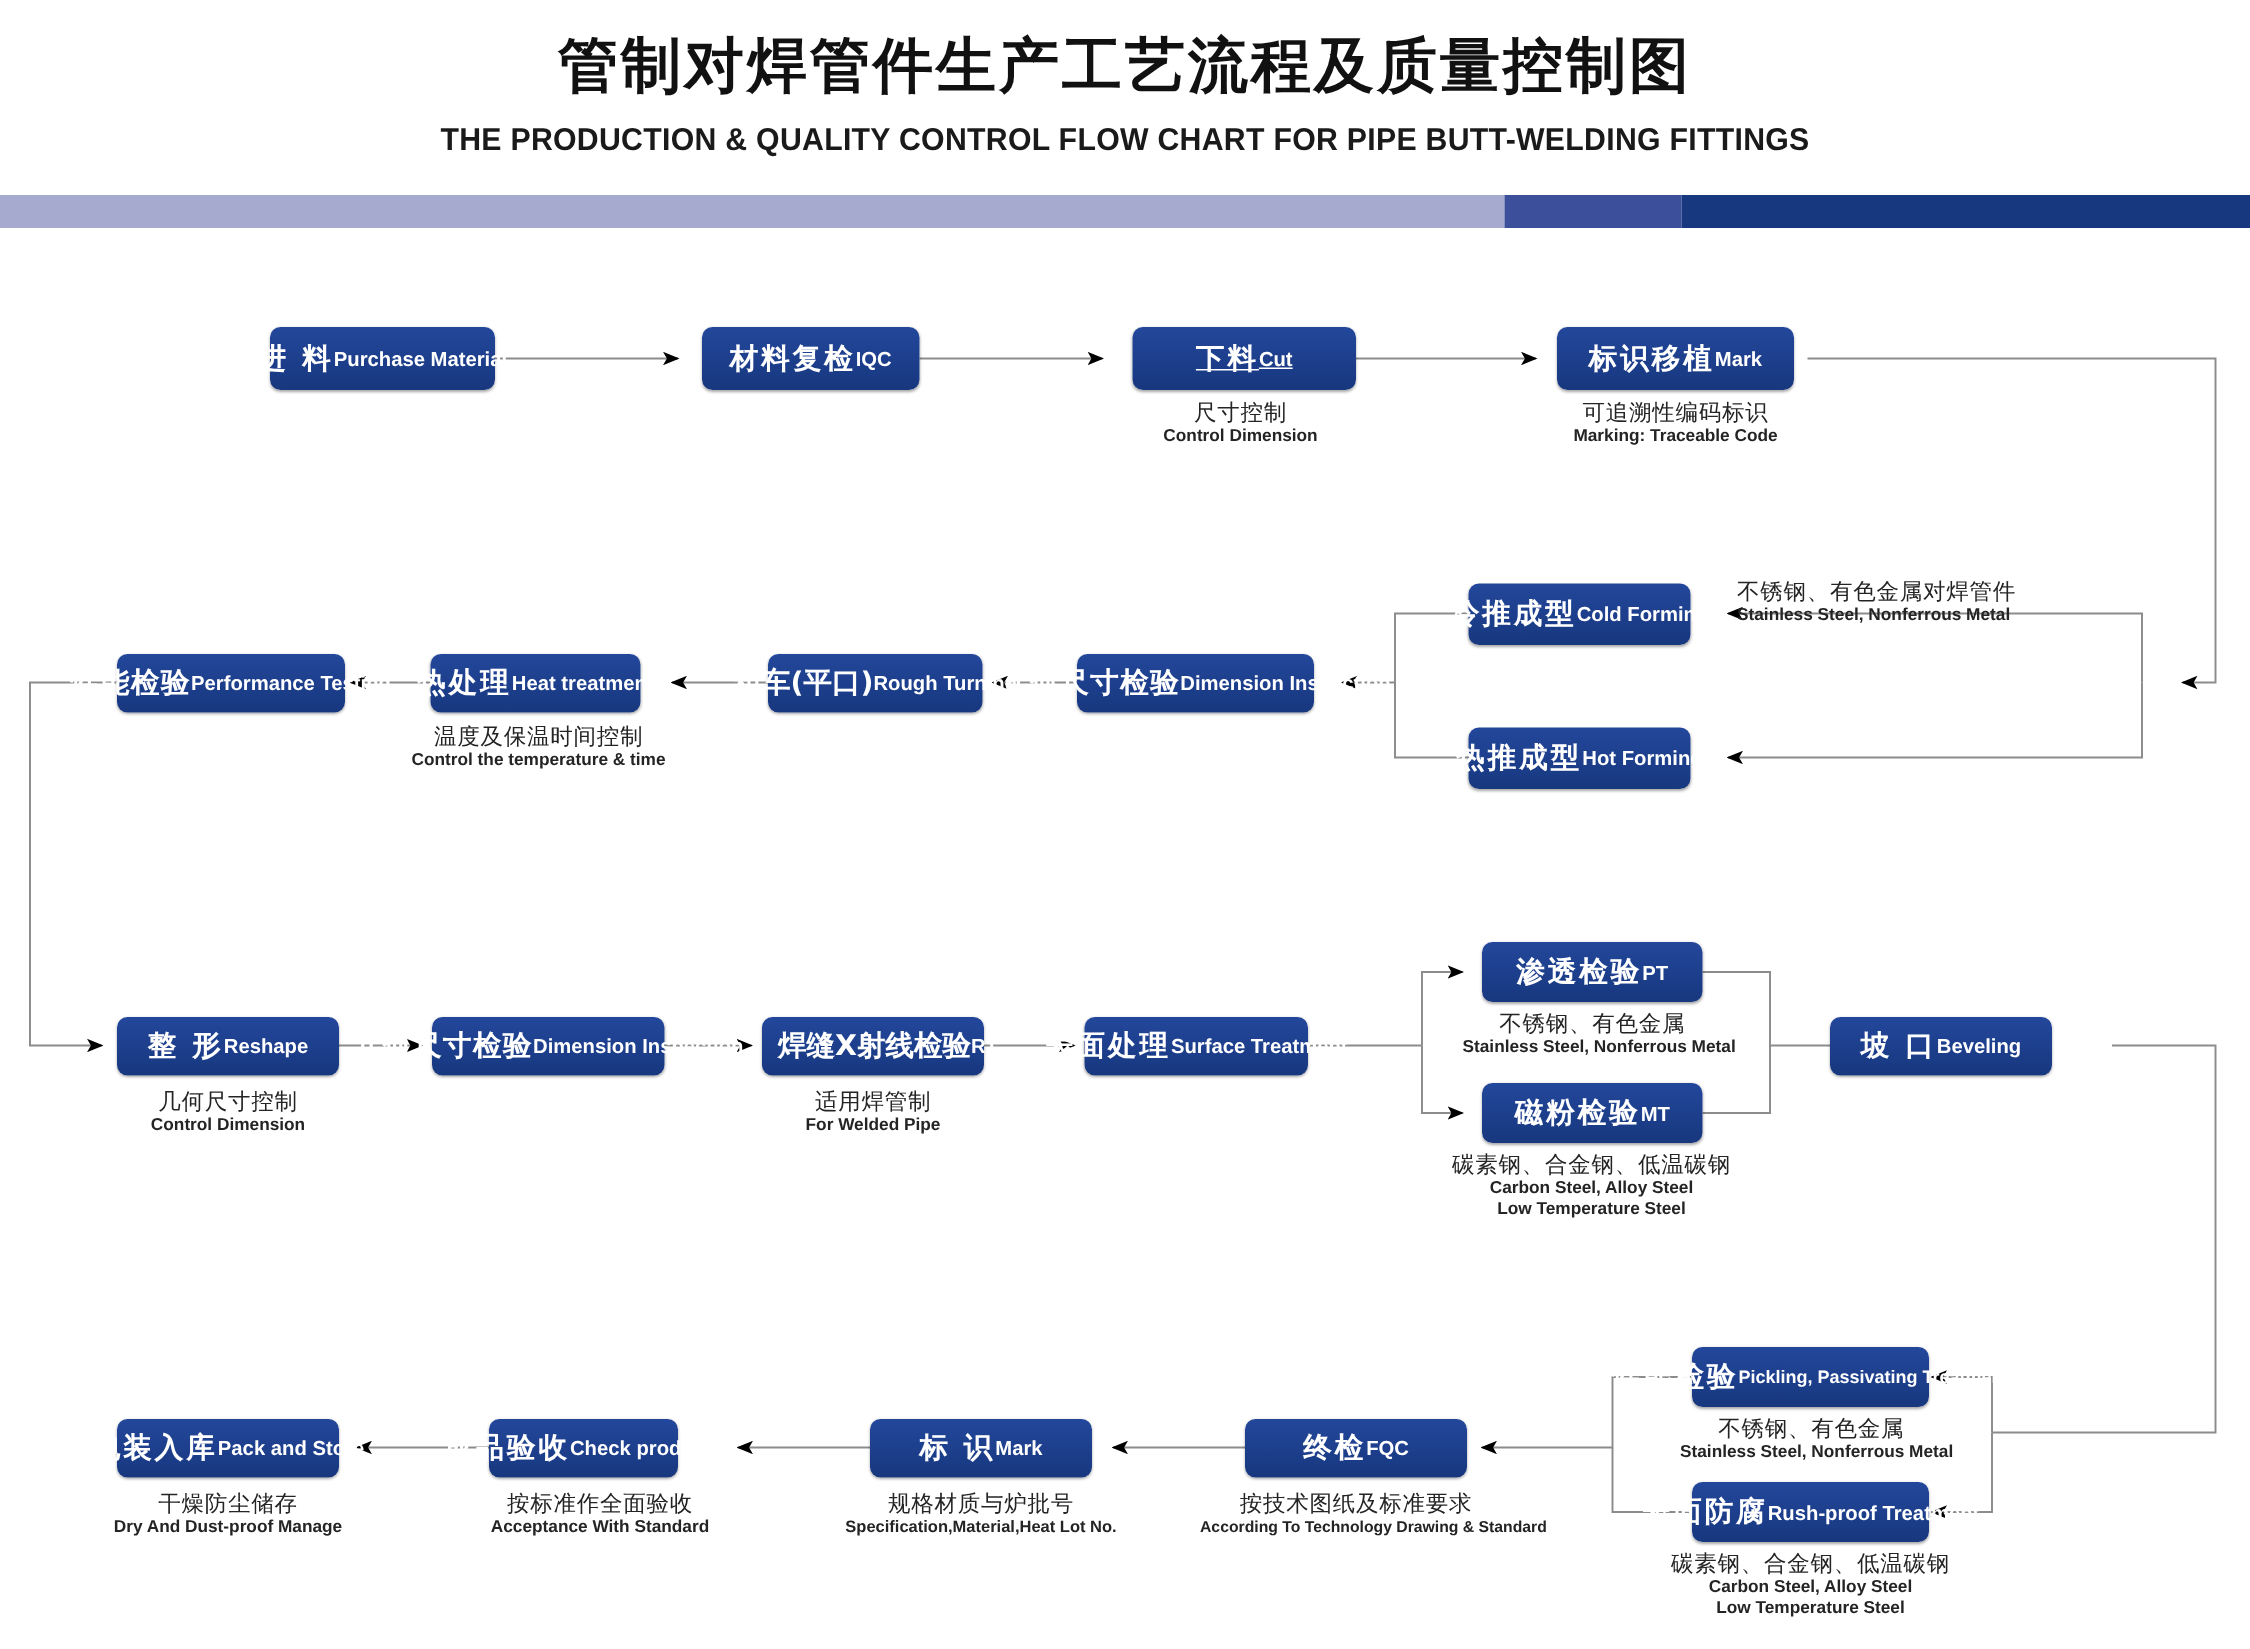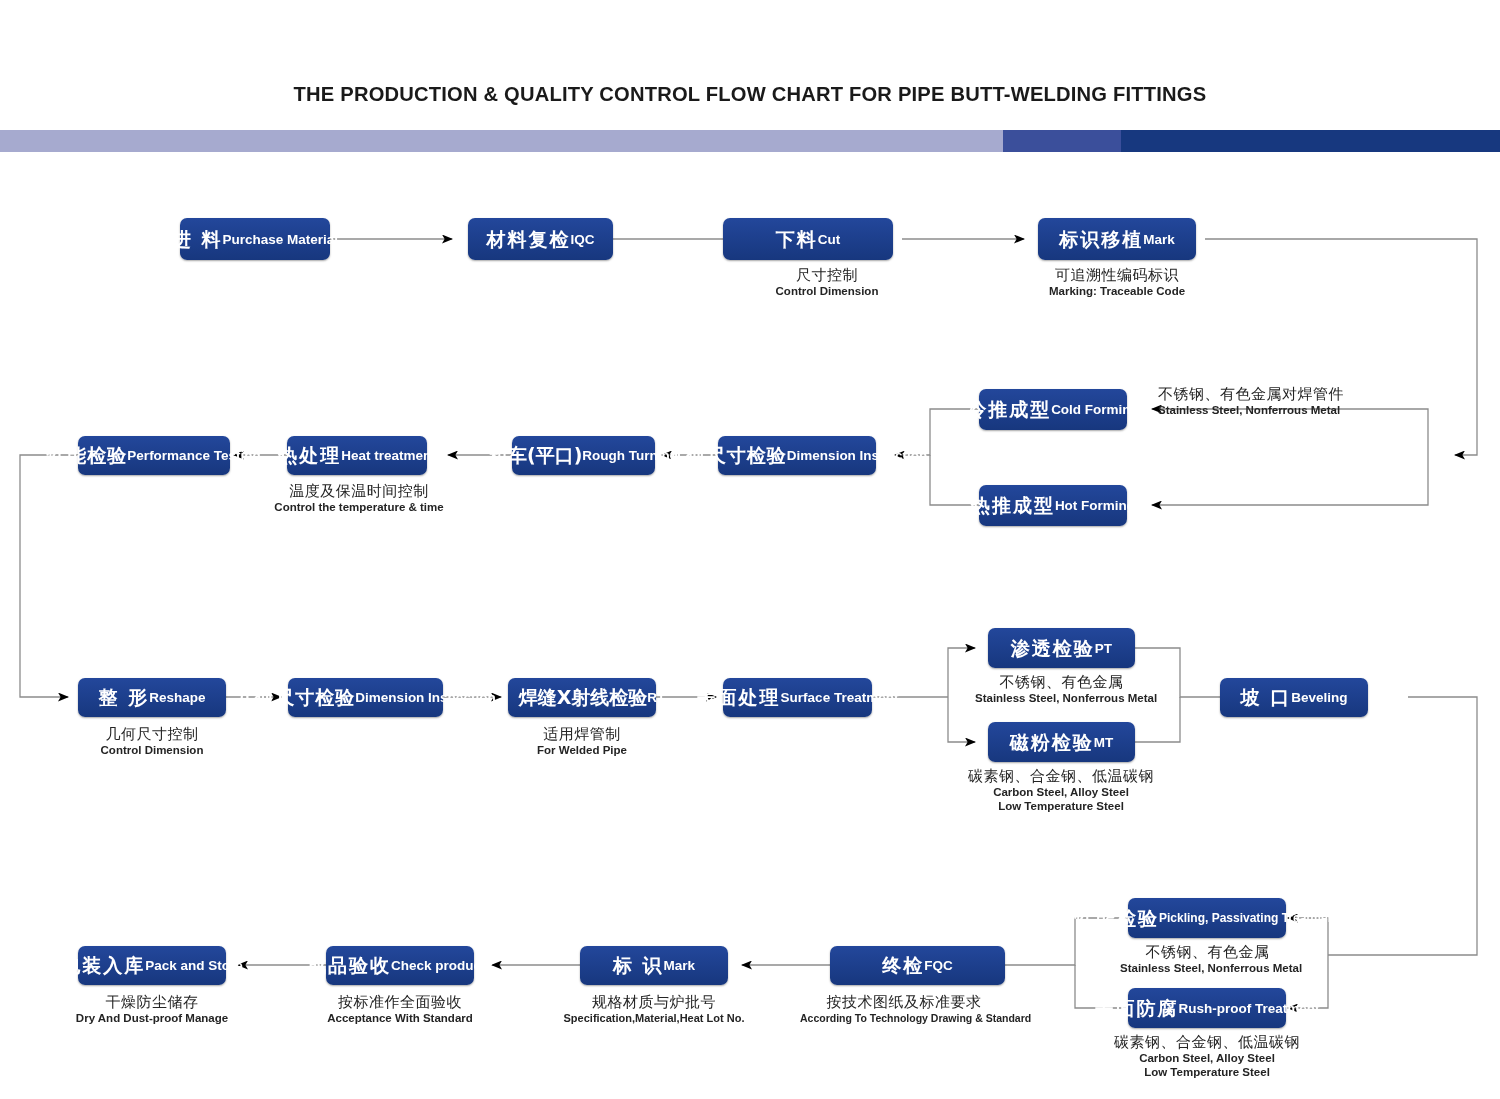--- a/index.html
+++ b/index.html
@@ -84,20 +84,21 @@
     white-space:nowrap;
   }
   
   .cap.l{text-align:left;}
 </style>
 </head>
 <body>
 
 <div id="stage">
 
+  <div class="title-cn">管制对焊管件生产工艺流程及质量控制图</div>
   <div class="title-en">THE PRODUCTION &amp; QUALITY CONTROL FLOW CHART FOR PIPE BUTT-WELDING FITTINGS</div>
   <div class="bar bar-a"></div>
   <div class="bar bar-b"></div>
   <div class="bar bar-c"></div>
 
   <svg id="wires" viewBox="0 0 1500 1099" xmlns="http://www.w3.org/2000/svg">
     <defs>
       <marker id="ar" markerWidth="11" markerHeight="9" refX="10" refY="4.5" orient="auto" markerUnits="userSpaceOnUse">
         <path d="M0,0 L11,4.5 L0,9 L2.6,4.5 z" fill="#000"></path>
       </marker>
@@ -149,21 +150,21 @@
   <div class="node" style="left:180px;top:218px;width:150px;height:42px;">
     <span class="cn">进 料</span>
     <span class="en">Purchase Material</span>
   </div>
 
   <div class="node" style="left:468px;top:218px;width:145px;height:42px;">
     <span class="cn">材料复检</span>
     <span class="en">IQC</span>
   </div>
 
-  <div class="node" style="left:723px;top:218px;width:170px;height:42px;">
+  <div class="node" style="left:755px;top:218px;width:149px;height:42px;text-decoration:underline;">
     <span class="cn">下料</span>
     <span class="en">Cut</span>
   </div>
   <div class="cap" style="left:727px;top:266px;width:200px;">
     <div class="c1">尺寸控制</div>
     <div class="c2">Control Dimension</div>
   </div>
 
   <div class="node" style="left:1038px;top:218px;width:158px;height:42px;">
     <span class="cn">标识移植</span>
@@ -276,39 +277,39 @@
   <div class="node" style="left:1128px;top:988px;width:158px;height:40px;">
     <span class="cn">表面防腐</span>
     <span class="en">Rush-proof Treatment</span>
   </div>
   <div class="cap" style="left:1108px;top:1033px;width:198px;">
     <div class="c1">碳素钢、合金钢、低温碳钢</div>
     <div class="c2">Carbon Steel, Alloy Steel</div>
     <div class="c3">Low Temperature Steel</div>
   </div>
 
-  <div class="node" style="left:830px;top:946px;width:175px;height:39px;">
+  <div class="node" style="left:830px;top:946px;width:148px;height:39px;">
     <span class="cn">终检</span>
     <span class="en">FQC</span>
   </div>
   <div class="cap" style="left:800px;top:993px;width:208px;">
     <div class="c1">按技术图纸及标准要求</div>
     <div class="c2" style="font-size:10.5px;">According To Technology Drawing &amp; Standard</div>
   </div>
 
   <div class="node" style="left:580px;top:946px;width:148px;height:39px;">
     <span class="cn">标 识</span>
     <span class="en">Mark</span>
   </div>
   <div class="cap" style="left:552px;top:993px;width:204px;">
     <div class="c1">规格材质与炉批号</div>
     <div class="c2" style="font-size:11px;">Specification,Material,Heat Lot No.</div>
   </div>
 
-  <div class="node" style="left:326px;top:946px;width:148px;height:39px;">
+  <div class="node" style="left:326px;top:946px;width:126px;height:39px;">
     <span class="cn">成品验收</span>
     <span class="en">Check products</span>
   </div>
   <div class="cap" style="left:318px;top:993px;width:164px;">
     <div class="c1">按标准作全面验收</div>
     <div class="c2">Acceptance With Standard</div>
   </div>
 
   <div class="node" style="left:78px;top:946px;width:148px;height:39px;">
     <span class="cn">包装入库</span>

